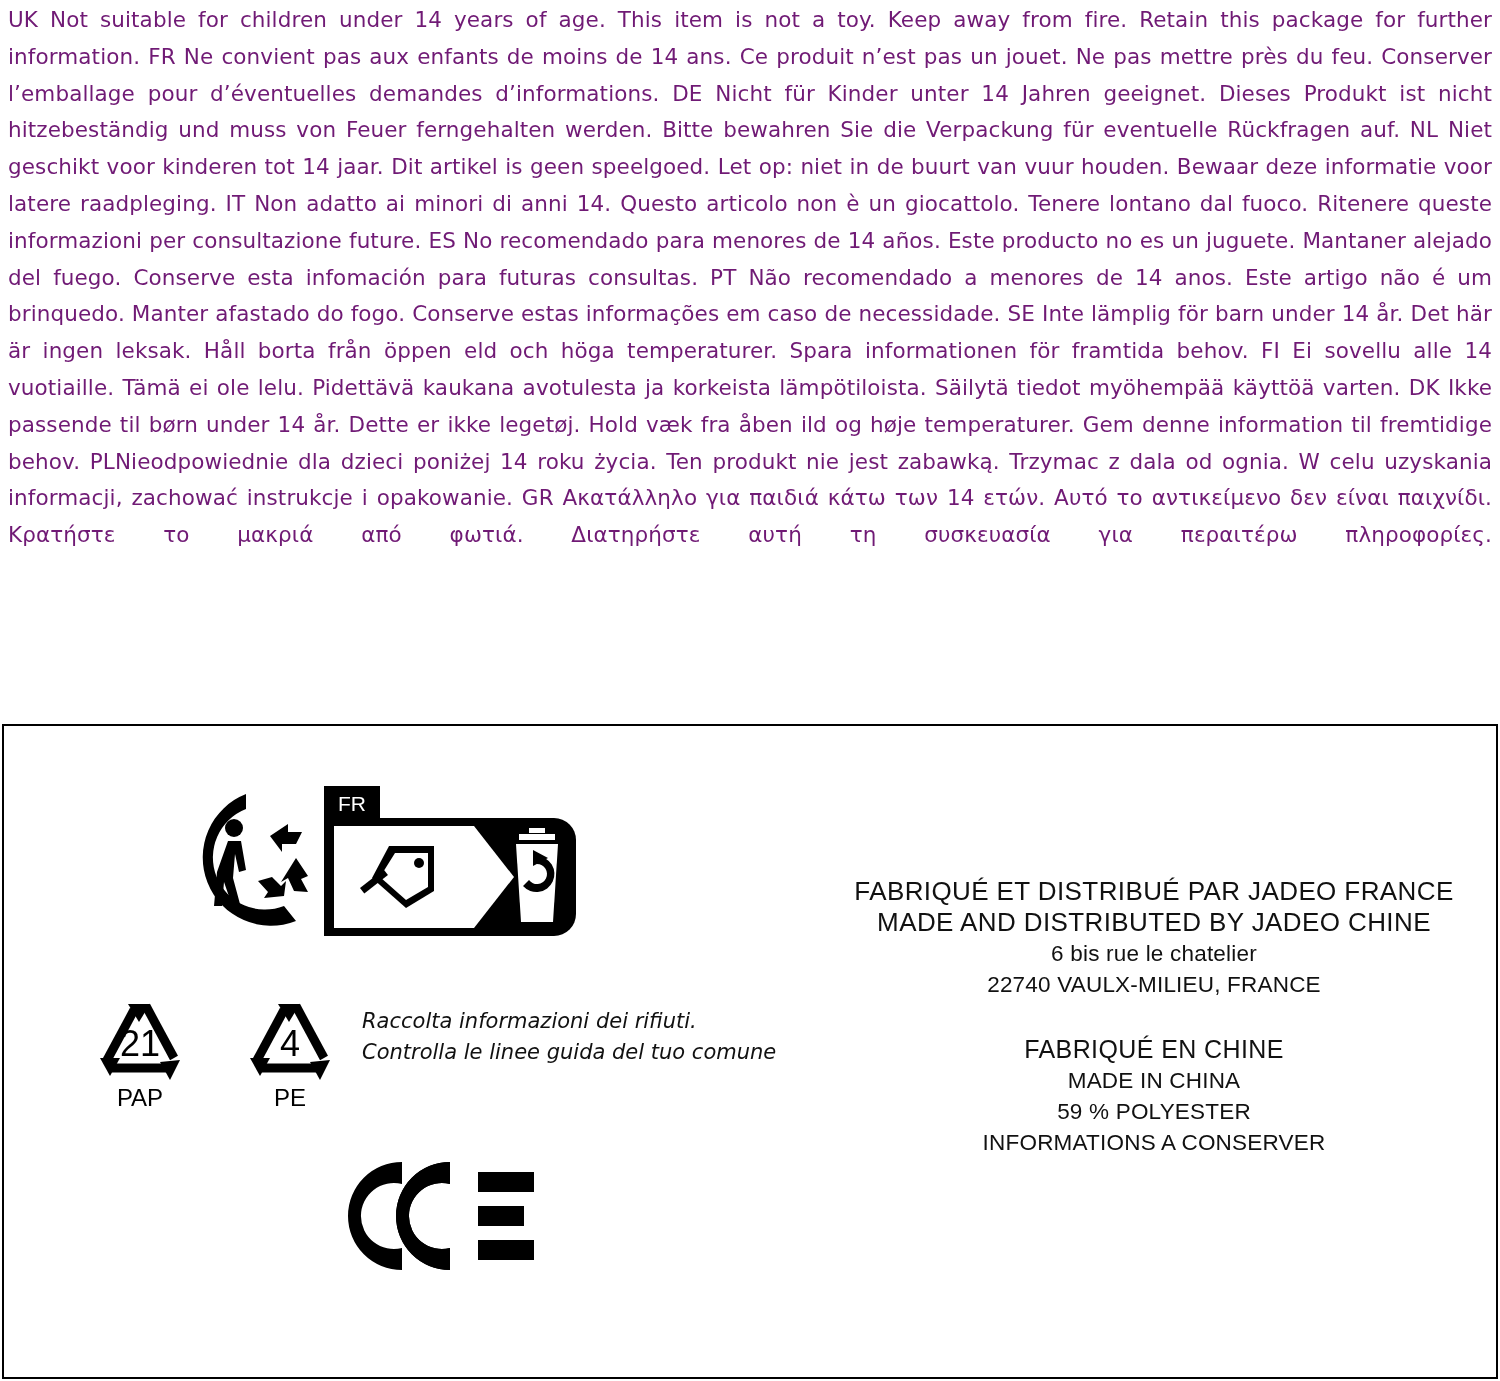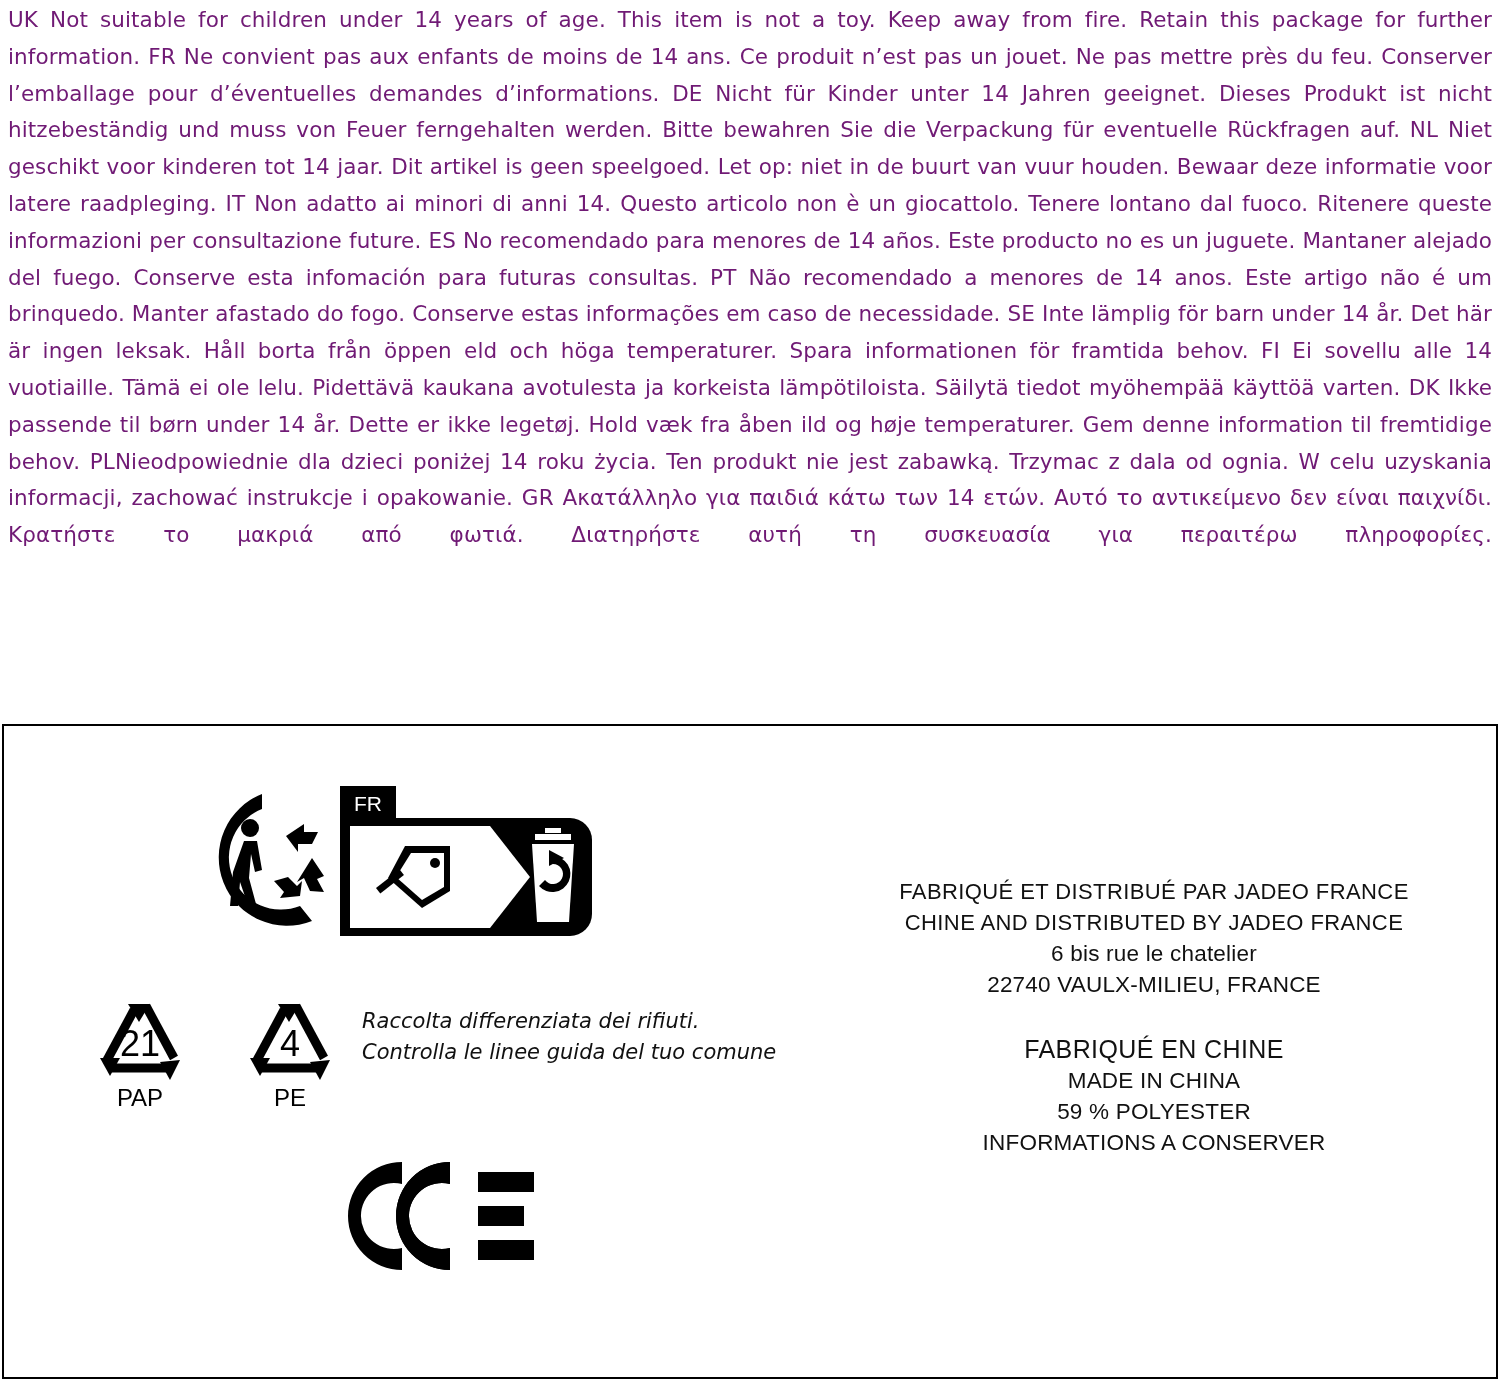--- a/index.html
+++ b/index.html
@@ -45,21 +45,21 @@
     top: 724px;
     width: 1496px;
     height: 655px;
     border: 2px solid #000000;
     box-sizing: border-box;
   }
 
   
   #triman-group {
     position: absolute;
-    left: 196px;
+    left: 180px;
     top: 60px;
     width: 400px;
     height: 160px;
   }
 
   #recycle-codes {
     position: absolute;
     left: 72px;
     top: 258px;
     width: 290px;
@@ -95,21 +95,21 @@
     text-align: center;
     font-family: "Liberation Sans", sans-serif;
     color: #111111;
   }
   .addr-line {
     font-size: 22.5px;
     line-height: 31px;
     letter-spacing: 0.2px;
   }
   .addr-line.caps-strong {
-    font-size: 22px;
+    font-size: 26px;
     letter-spacing: 0.4px;
   }
   .addr-spacer {
     height: 34px;
   }
   .addr-line.made-title {
     font-size: 25px;
     letter-spacing: 0.4px;
   }
 
@@ -192,21 +192,21 @@
         <path d="M202,20 L224,20 L213,38 Z"></path>
         <path d="M254,76 L244,96 L234,78 Z"></path>
         <path d="M184,92 L174,74 L194,74 Z"></path>
       </g>
       <text x="214" y="72" font-family="'Liberation Sans', sans-serif" font-size="36" fill="#000000" text-anchor="middle">4</text>
       <text x="214" y="122" font-family="'Liberation Sans', sans-serif" font-size="24" fill="#000000" text-anchor="middle">PE</text>
     </svg>
   </div>
 
   <div id="raccolta-text">
-    <div>Raccolta differenziata dei rifiuti.</div>
+    <div>Raccolta informazioni dei rifiuti.</div>
     <div>Controlla le linee guida del tuo comune</div>
   </div>
 
   <div id="ce-mark">
     <svg width="230" height="120" viewBox="0 0 230 120" aria-hidden="true">
 
       <path d="M92,6 A54,54 0 1 0 92,114 L92,92 A33,33 0 1 1 92,28 Z" fill="#000000"></path>
 
       <path d="M140,6 A54,54 0 1 0 140,114 L140,92 A33,33 0 1 1 140,28 Z" fill="#000000"></path>
       <rect x="168" y="16" width="56" height="20" fill="#000000"></rect>
@@ -215,21 +215,21 @@
       <rect x="140" y="16" width="34" height="88" fill="#ffffff"></rect>
       <path d="M140,6 A54,54 0 1 0 140,114 L140,92 A33,33 0 1 1 140,28 Z" fill="#000000"></path>
       <rect x="168" y="16" width="56" height="20" fill="#000000"></rect>
       <rect x="168" y="50" width="46" height="20" fill="#000000"></rect>
       <rect x="168" y="84" width="56" height="20" fill="#000000"></rect>
     </svg>
   </div>
 
   <div id="address-block">
     <div class="addr-line caps-strong">FABRIQUÉ ET DISTRIBUÉ PAR JADEO FRANCE</div>
-    <div class="addr-line caps-strong">CHINE AND DISTRIBUTED BY JADEO FRANCE</div>
+    <div class="addr-line caps-strong">MADE AND DISTRIBUTED BY JADEO CHINE</div>
     <div class="addr-line">6 bis rue le chatelier</div>
     <div class="addr-line">22740 VAULX-MILIEU, FRANCE</div>
     <div class="addr-spacer"></div>
     <div class="addr-line made-title">FABRIQUÉ EN CHINE</div>
     <div class="addr-line">MADE IN CHINA</div>
     <div class="addr-line">59 % POLYESTER</div>
     <div class="addr-line">INFORMATIONS A CONSERVER</div>
   </div>
 
 </div>

